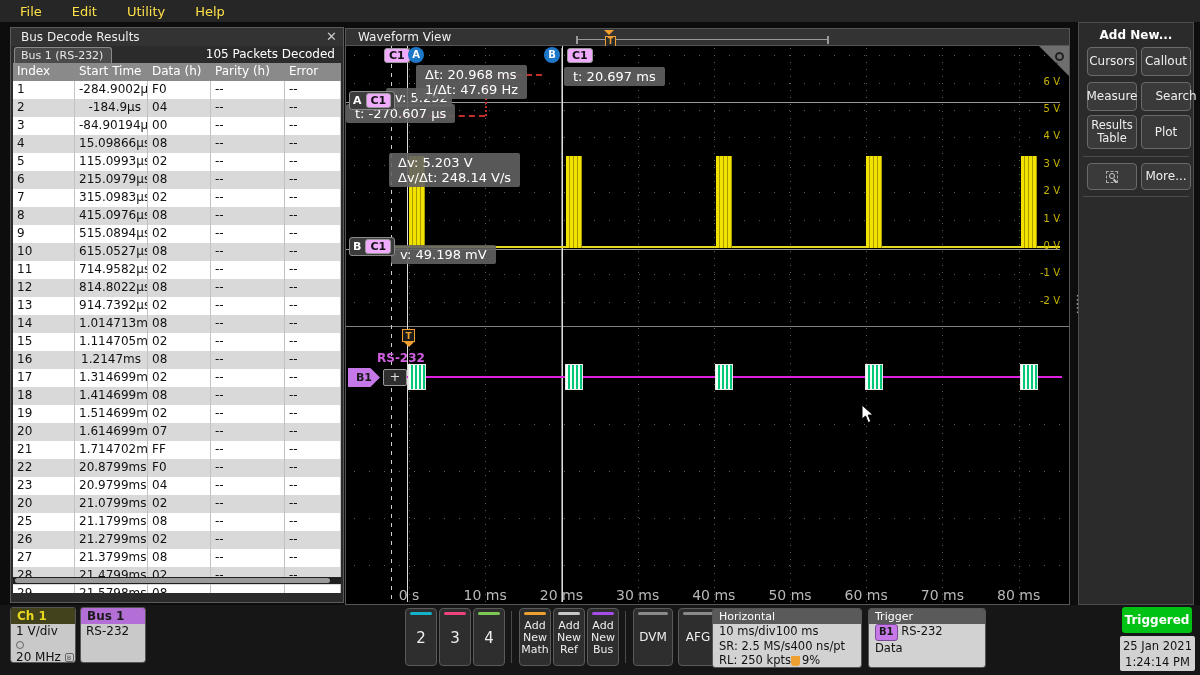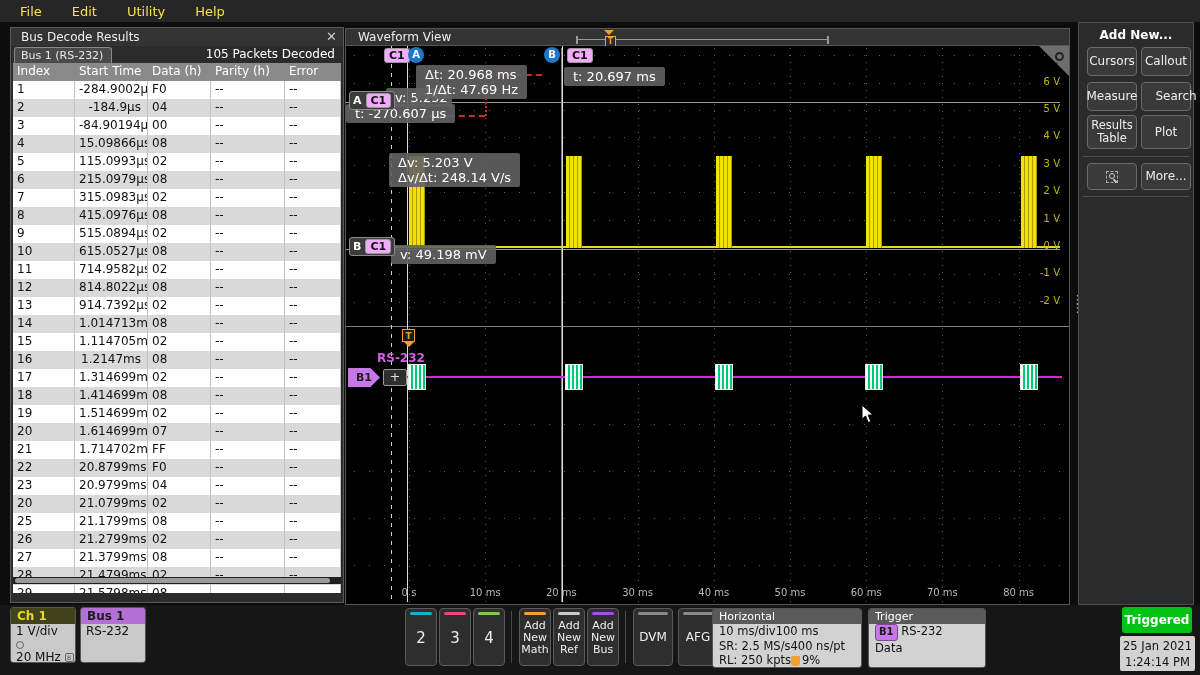--- a/index.html
+++ b/index.html
@@ -47,21 +47,21 @@
   .cursor-v-dashed { position:absolute; top:0; width:1px; height:556px; background-image:repeating-linear-gradient(to bottom,#cfcfcf 0 4px,transparent 4px 9px); z-index:4; }
   .cursor-v-solid { position:absolute; top:0; width:1px; height:556px; background:#dcdcdc; z-index:4; }
   .cursor-h { position:absolute; left:0; width:714px; height:1px; background:#9a9a9a; z-index:3; }
   .red-dash-h { position:absolute; height:0; border-top:2px dashed #c03028; z-index:4; }
   .red-dash-v { position:absolute; width:0; border-left:2px dotted #c03028; z-index:4; }
 
   #baseline { position:absolute; left:8px; top:200px; width:706px; height:2px; background:#e6d81e; z-index:5; }
   .burst { position:absolute; top:110px; height:92px; width:16px; background:repeating-linear-gradient(90deg,#f2e200 0 3px,#a89a00 3px 4px); z-index:5; }
 
   .ylab { position:absolute; left:682px; width:32px; text-align:right; color:#c8b400; font-size:10px; z-index:6; }
-  .xlab { position:absolute; top:541px; width:44px; text-align:center; color:#b8b8b8; font-size:10px; z-index:6; }
+  .xlab { position:absolute; top:541px; width:44px; text-align:center; color:#b8b8b8; font-size:14px; z-index:6; }
 
   .readout { position:absolute; background:rgba(98,98,98,.9); color:#fff; font-size:13px; padding:2px 9px; border-radius:2px; white-space:nowrap; z-index:7; }
   .chip-yellow { display:inline-block; background:#f0abfc; color:#111; font-weight:bold; font-size:11px; line-height:13px; padding:0 4px; border-radius:3px; border:1px solid #999; }
   .circle-blue { position:absolute; width:16px; height:16px; border-radius:50%; background:#1e78c8; color:#fff; font-size:10px; font-weight:bold; text-align:center; line-height:16px; z-index:8; }
   .top-chip { position:absolute; z-index:8; }
   .side-chip { position:absolute; background:#3c3c3c; border:1px solid #8a8a8a; border-radius:3px; color:#fff; font-size:11px; font-weight:bold; padding:1px 3px; display:flex; gap:4px; align-items:center; z-index:8; }
 
   #t-marker { position:absolute; left:56px; top:283px; width:13px; height:13px; border:1px solid #f0a030; color:#f0a030; background:#1a1a1a; font-size:9px; font-weight:bold; text-align:center; line-height:12px; z-index:6; }
   #t-marker-tri { position:absolute; left:58px; top:296px; width:0; height:0; border-left:5px solid transparent; border-right:5px solid transparent; border-top:5px solid #f0a030; z-index:6; }
 

